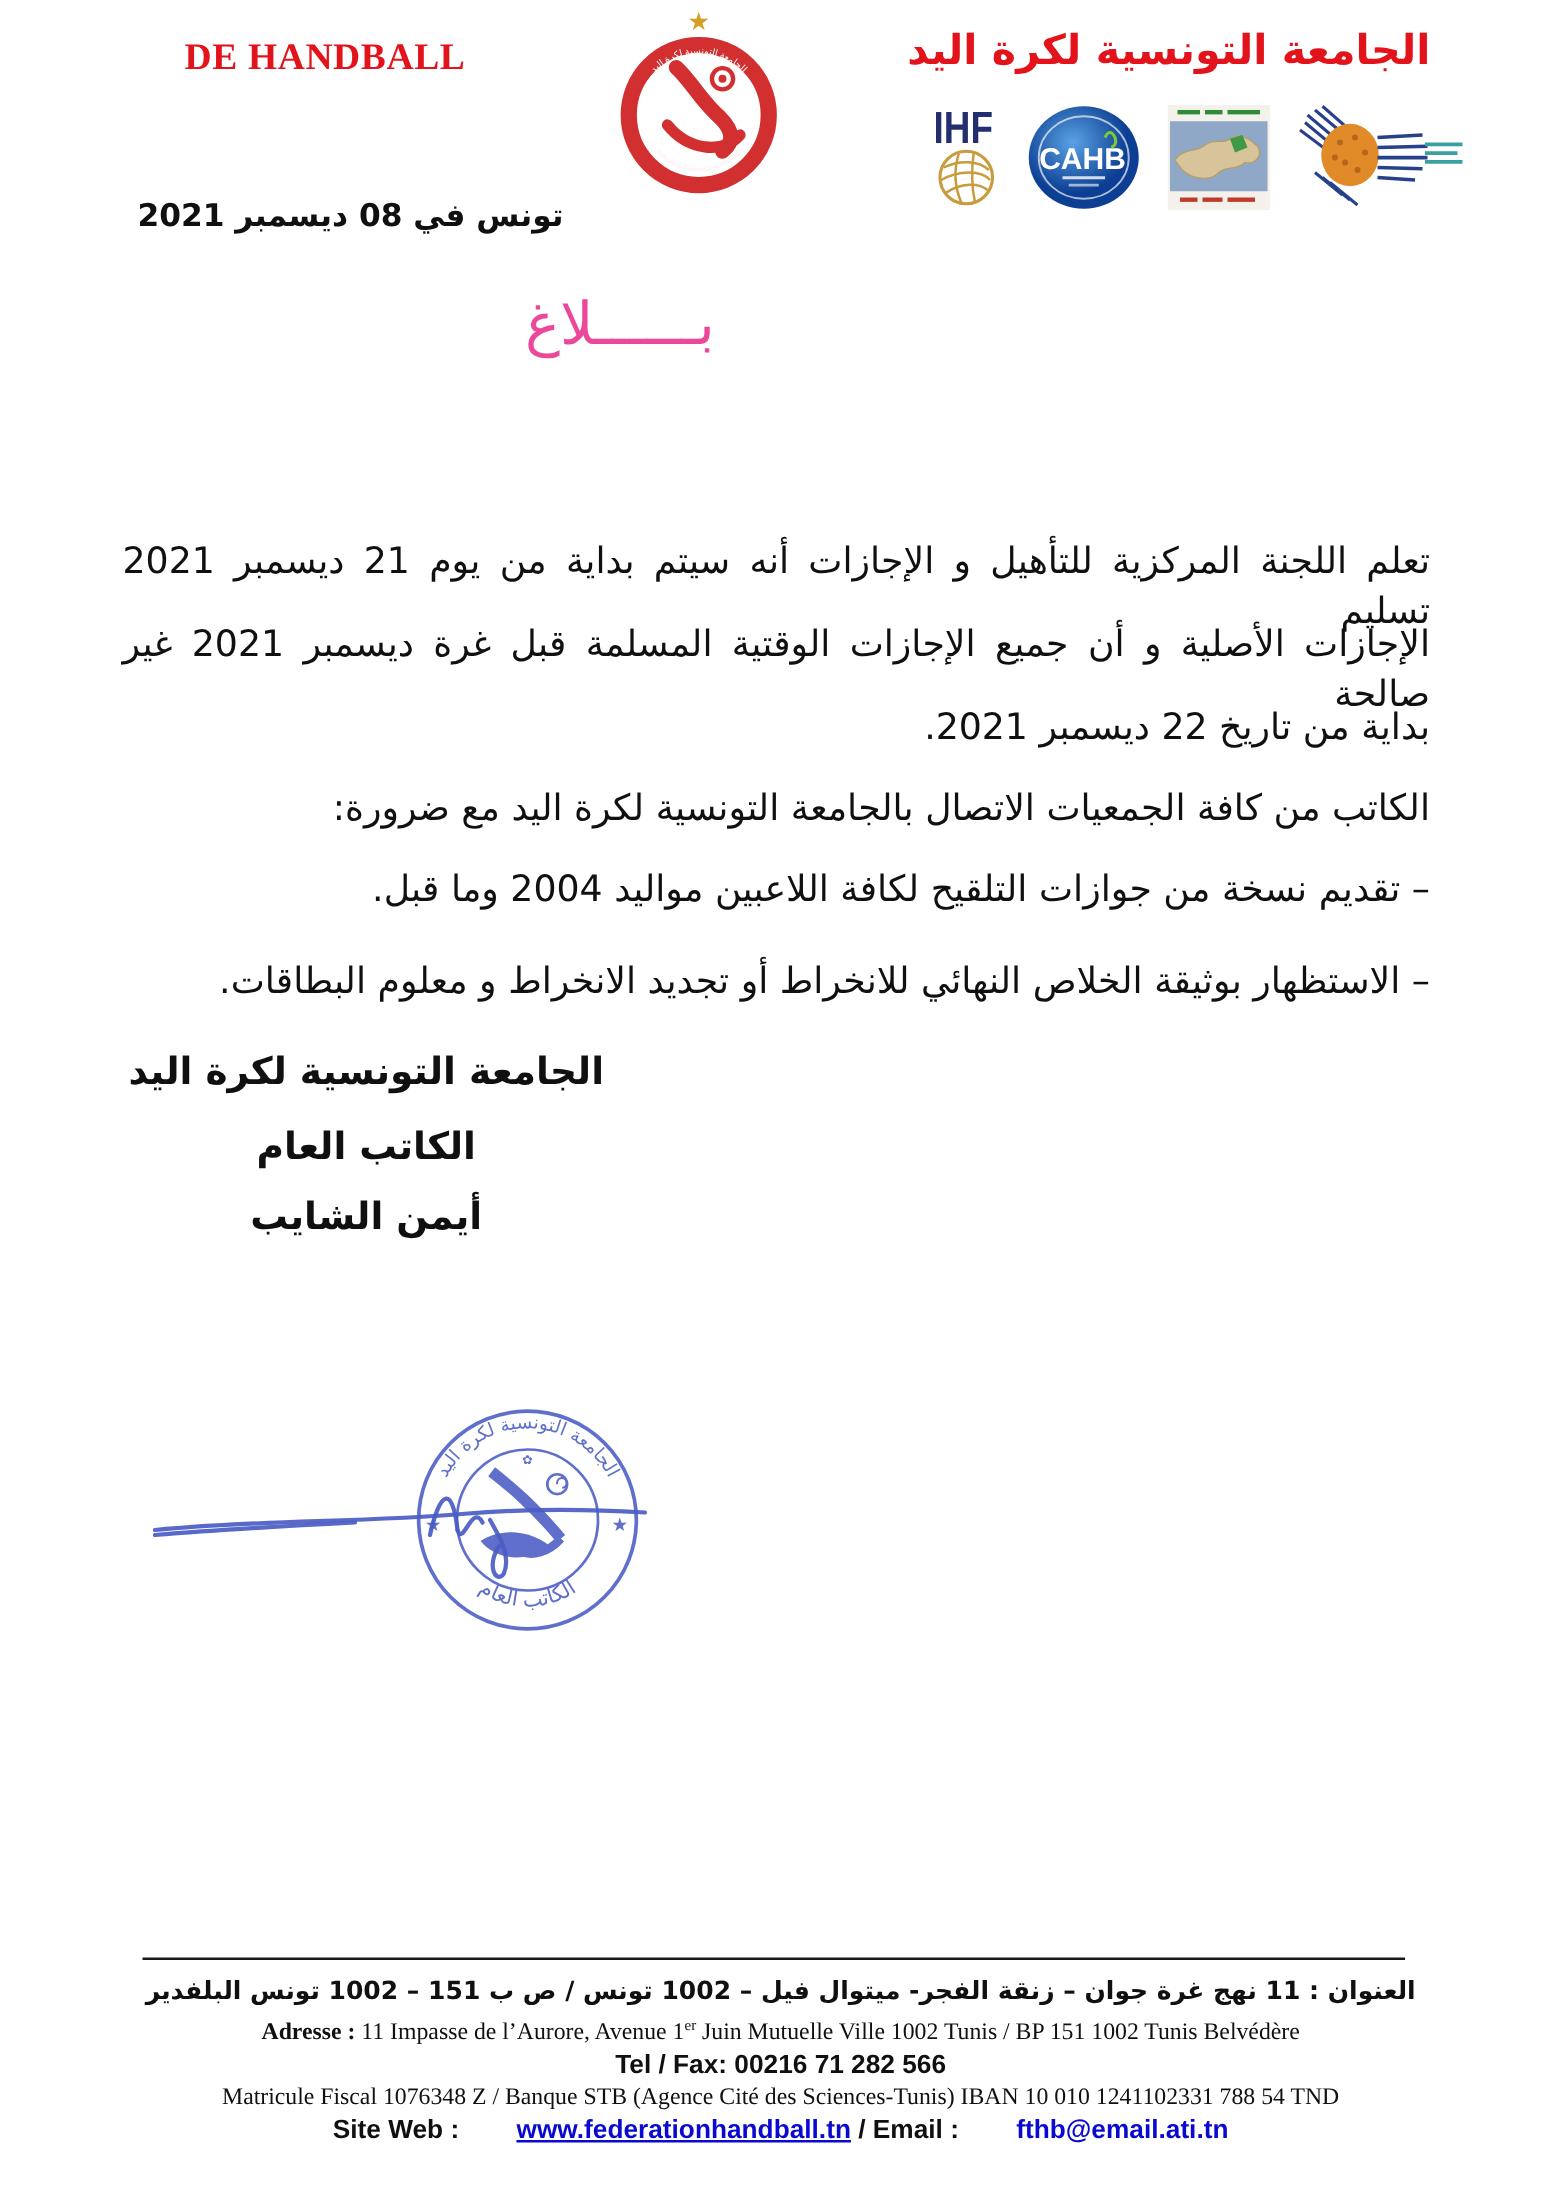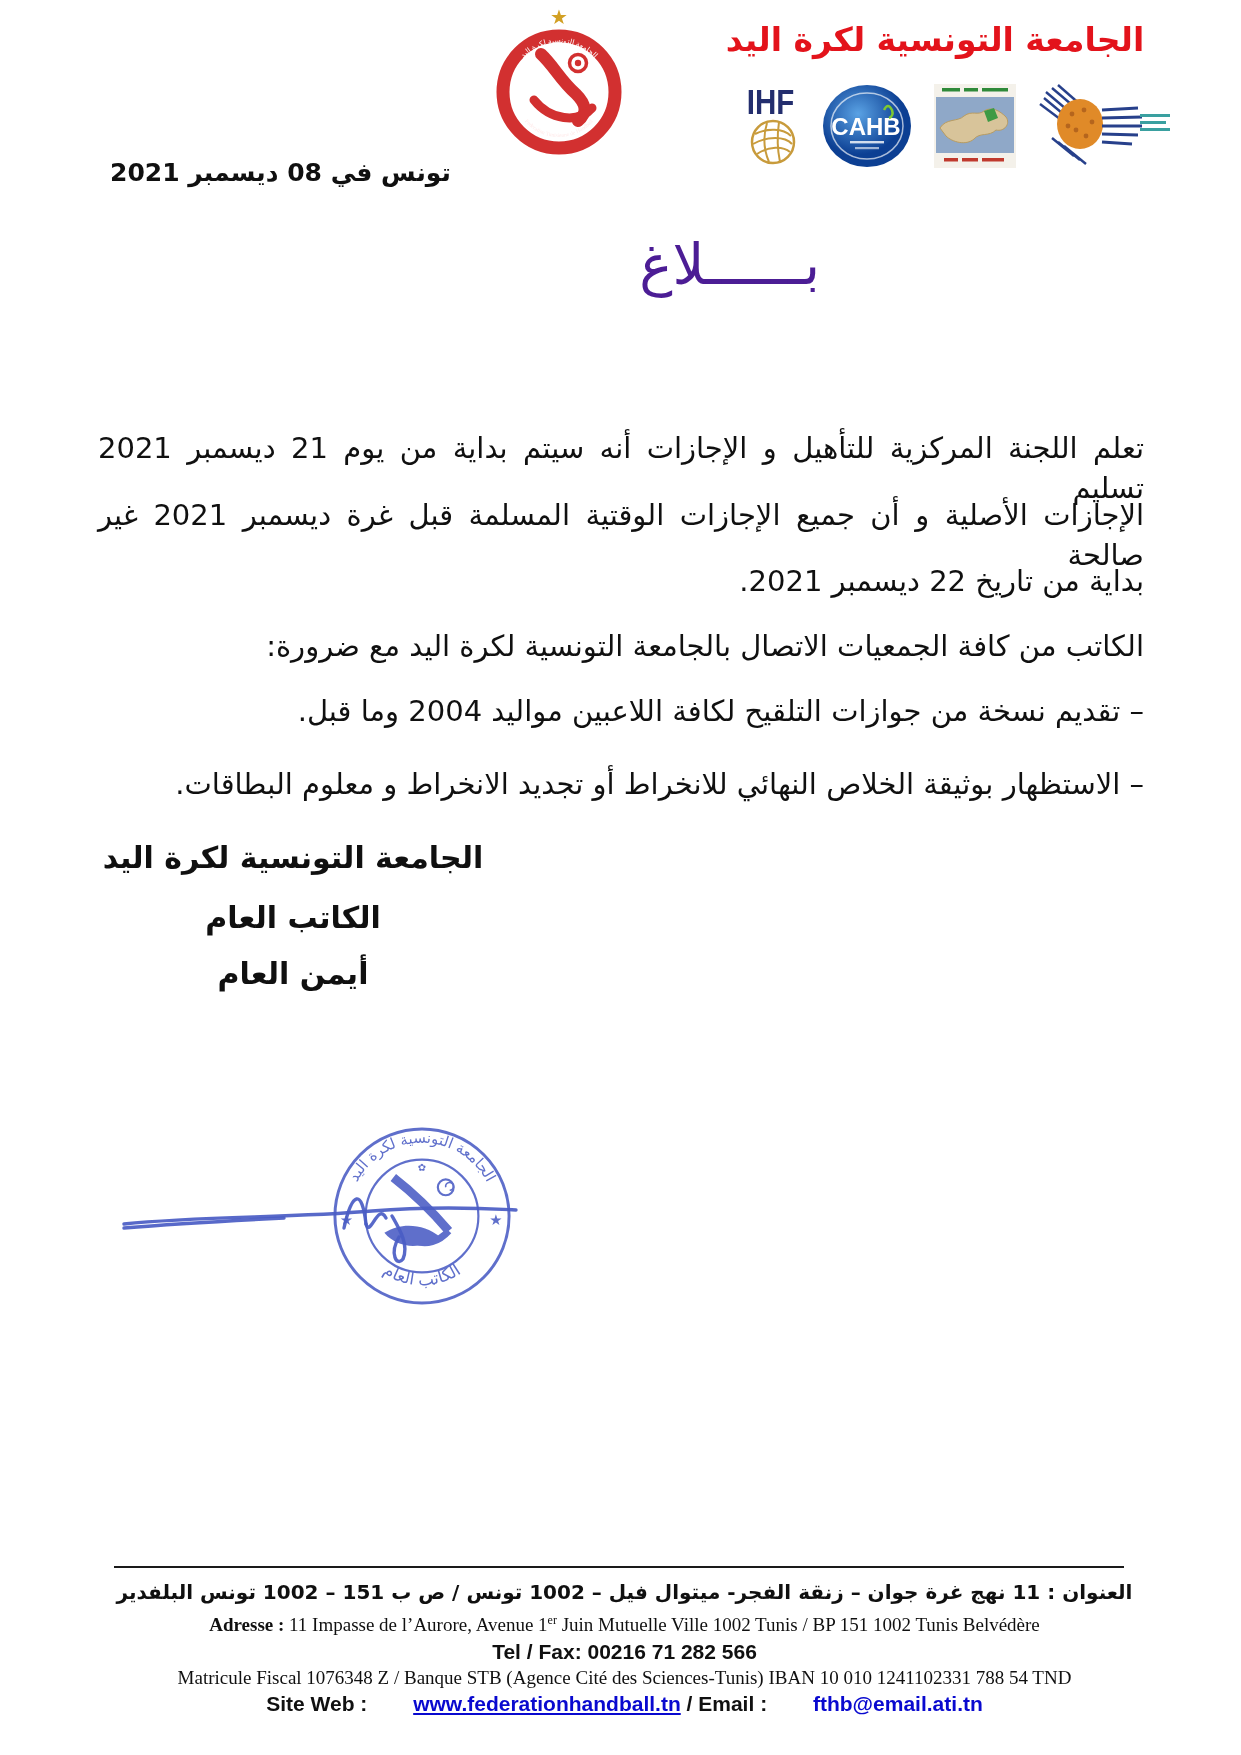--- a/index.html
+++ b/index.html
@@ -22,21 +22,21 @@
           font-weight:bold;font-size:33px;}
   .plogo{top:84px;height:84px;}
   .plogo svg{width:100%;height:100%;display:block;}
   .ihf{left:746px;width:62px;}
   .cahb{left:822px;width:90px;}
   .arabf{left:934px;width:82px;}
   .medf{left:1032px;width:142px;}
 
   
   .date-line{left:110px;top:158px;font-weight:bold;font-size:25px;white-space:nowrap;}
-  .doc-title{left:420px;top:232px;width:400px;text-align:right;font-size:56px;color:#4c1d95;}
+  .doc-title{left:420px;top:232px;width:400px;text-align:left;font-size:47px;color:#ec4899;}
   .bline{left:98px;width:1046px;font-size:29px;line-height:40px;}
   .bline.j{text-align:justify;text-align-last:justify;}
   .bline.r{text-align:right;}
   .bullet{padding-right:34px;}
   .l1{top:428px;} .l2{top:495px;} .l3{top:561px;}
   .l4{top:626px;} .l5{top:691px;} .l6{top:764px;}
 
   .sigline{left:102px;width:382px;text-align:center;font-weight:bold;font-size:30px;}
   .s1{top:840px;} .s2{top:900px;} .s3{top:956px;}
 
@@ -58,20 +58,21 @@
   .f-fis{top:1667px;font-size:19px;}
   .f-web{top:1692px;font-size:21px;font-weight:bold;font-family:"Liberation Sans",sans-serif;}
   .lnk{color:var(--link-blue);}
   .lnk.u{text-decoration:underline;}
   a{cursor:pointer;margin-left:40px;}
 </style>
 </head>
 <body>
 
 <div class="abs org-fr">
+  <div>DE HANDBALL</div>
 </div>
 
 <div class="abs fthb-logo">
   <svg viewBox="0 0 130 152">
     <text x="65" y="20" text-anchor="middle" font-size="20" fill="#d2a024">★</text>
     <circle cx="65" cy="88" r="56" fill="#ffffff" stroke="#d23030" stroke-width="13"></circle>
     <defs>
       <path id="fthbTop" d="M 16,88 A 49,49 0 0 1 114,88"></path>
       <path id="fthbBot" d="M 20,88 A 45,45 0 0 0 110,88"></path>
     </defs>
@@ -180,21 +181,21 @@
 
 <div class="abs bline ar j l1" dir="rtl">تعلم اللجنة المركزية للتأهيل و الإجازات أنه سيتم بداية من يوم 21 ديسمبر 2021 تسليم</div>
 <div class="abs bline ar j l2" dir="rtl">الإجازات الأصلية و أن جميع الإجازات الوقتية المسلمة قبل غرة ديسمبر 2021 غير صالحة</div>
 <div class="abs bline ar r l3" dir="rtl">بداية من تاريخ 22 ديسمبر 2021.</div>
 <div class="abs bline ar r l4" dir="rtl">الكاتب من كافة الجمعيات الاتصال بالجامعة التونسية لكرة اليد مع ضرورة:</div>
 <div class="abs bline ar r bullet l5" dir="rtl">– تقديم نسخة من جوازات التلقيح لكافة اللاعبين مواليد 2004 وما قبل.</div>
 <div class="abs bline ar r bullet l6" dir="rtl">– الاستظهار بوثيقة الخلاص النهائي للانخراط أو تجديد الانخراط و معلوم البطاقات.</div>
 
 <div class="abs sigline ar s1" dir="rtl">الجامعة التونسية لكرة اليد</div>
 <div class="abs sigline ar s2" dir="rtl">الكاتب العام</div>
-<div class="abs sigline ar s3" dir="rtl">أيمن العام</div>
+<div class="abs sigline ar s3" dir="rtl">أيمن الشايب</div>
 
 <div class="abs stamp">
   <svg viewBox="0 0 190 190">
     <circle class="st" cx="95" cy="95" r="88" stroke-width="3"></circle>
     <circle class="st" cx="95" cy="95" r="57" stroke-width="2.2"></circle>
     <defs>
       <path id="stTop" d="M 21,95 A 74,74 0 0 1 169,95"></path>
       <path id="stBot" d="M 25,95 A 70,70 0 0 0 165,95"></path>
     </defs>
     <text font-size="15">

